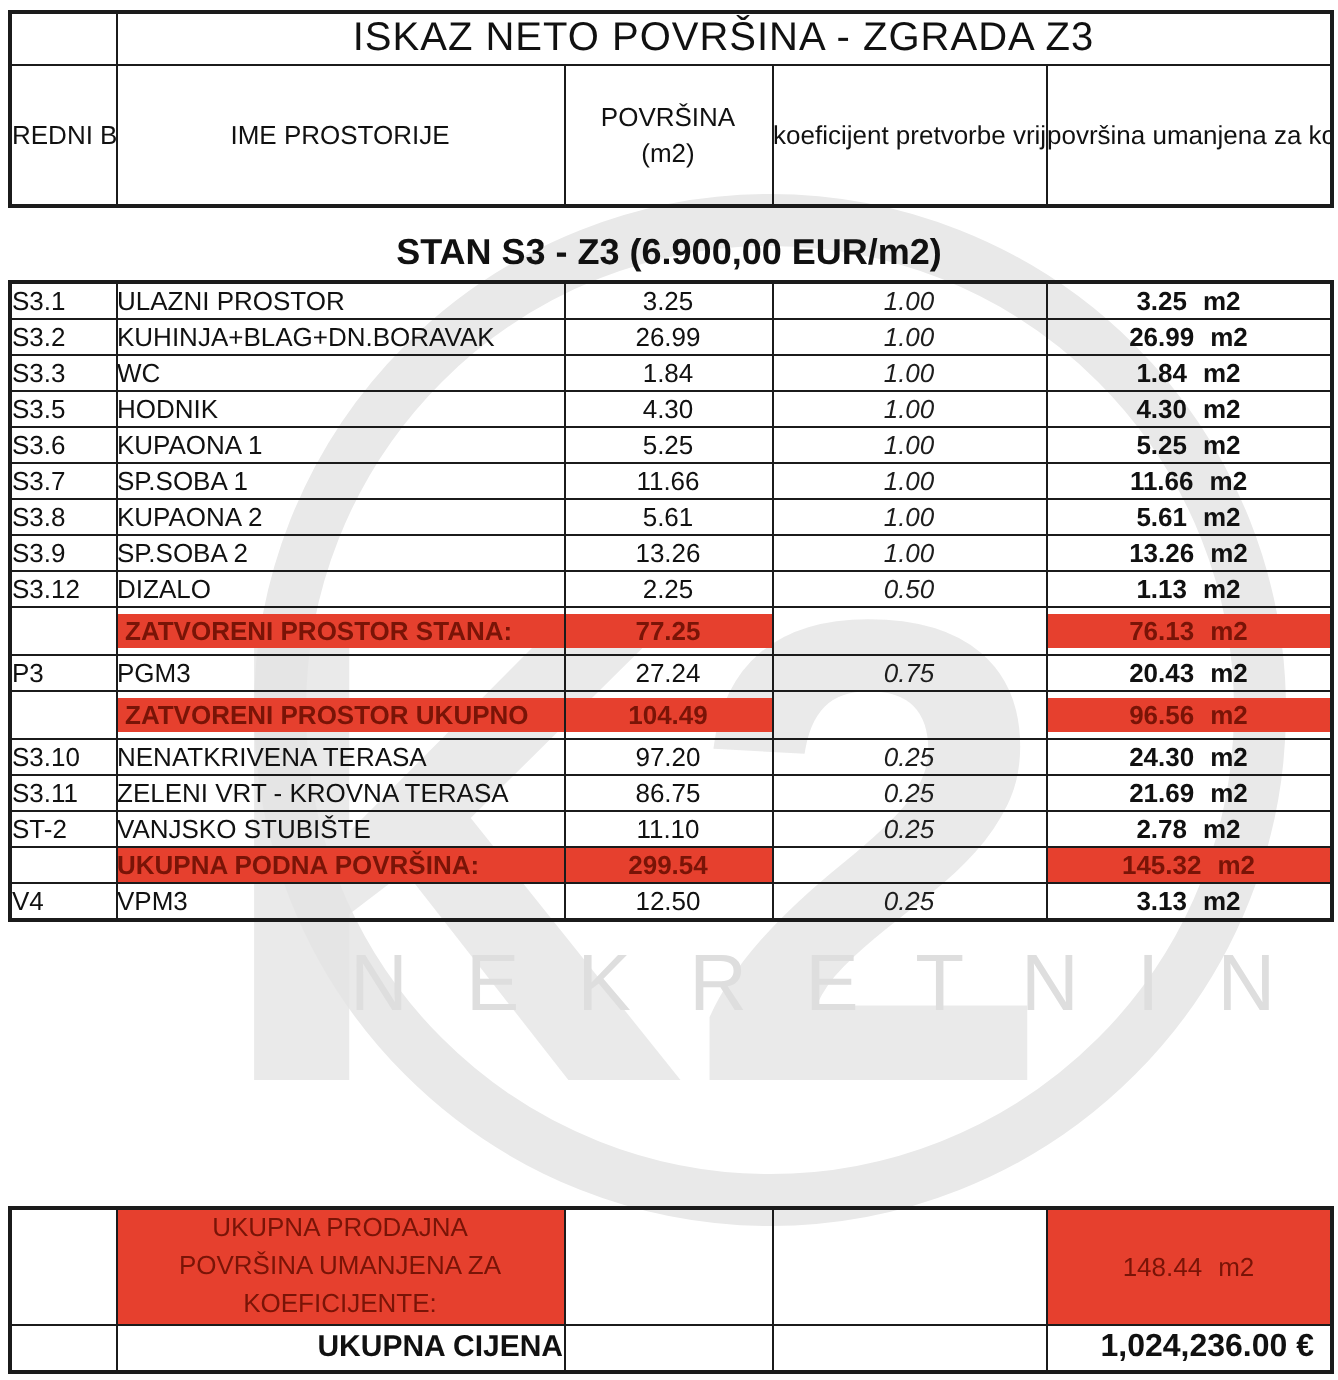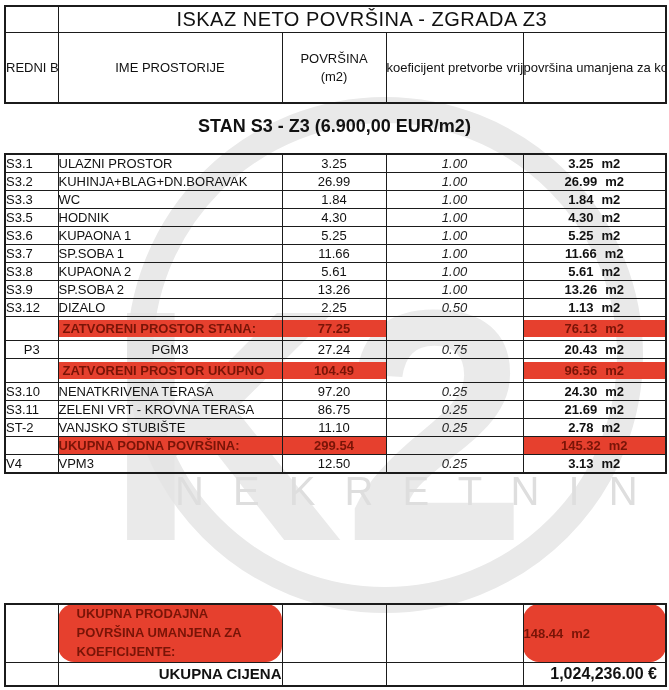--- a/index.html
+++ b/index.html
@@ -24,23 +24,23 @@
   col.c1{width:53px}col.c2{width:224px}col.c3{width:104px}col.c4{width:137px}col.c5{width:143px}
   
   .title-cell{height:25px;text-align:center;font-size:20px;letter-spacing:.5px;}
   .hdr td{height:69px;text-align:center;font-size:13px;white-space:normal;line-height:1.35;vertical-align:middle;}
   
   .section-title{
     position:absolute;left:4px;top:116px;width:661px;z-index:1;
     text-align:center;font-size:18px;font-weight:bold;
   }
   
-  #data-table{top:153px;}
+  #data-table{top:140px;}
   #data-table td{height:17px;font-size:13px;}
-  tr.tall td{height:23px;text-align:center;}
+  tr.tall td{height:23px;}
   tr.red-inset td{height:26px;}
   .idc{padding-left:3px;}
   .namec{padding-left:3px;}
   .areac{text-align:center;}
   .coefc{text-align:center;font-style:italic;font-size:12.5px;color:#1d1d1d;}
   .resc{text-align:center;font-weight:bold;}
   .ru{margin-left:8px;}
   
   tr.red-inset td.redcell{padding:3px 0;}
   tr.red-inset td.redcell .fill{
@@ -49,21 +49,21 @@
   }
   tr.red-inset td.redcell .fill.left{justify-content:flex-start;padding-left:4px;}
   
   tr.red-flat td.redcell{background:var(--red);color:var(--dkred);font-weight:bold;}
   tr.red-flat td.namec{font-weight:bold;}
   
   #summary-table{top:603px;}
   #summary-table td{font-size:13px;}
   .srow1 td{height:56px;}
   .srow2 td{height:22px;}
-  .bredcell{background:var(--red);color:var(--dkred);font-weight:bold;border-radius:16px;}
+  .bredcell{background:var(--red);color:var(--dkred);font-weight:normal;text-align:center;}
   .sales-label{white-space:normal !important;line-height:1.45;padding:0 18px !important;}
   .price-label{text-align:right;font-weight:bold;font-size:15px !important;}
   .price-value{text-align:right;font-weight:bold;font-size:16px !important;padding-right:8px !important;}
 </style>
 </head>
 <body>
 
 <div class="page">
 
   <svg class="watermark" width="669" height="690" viewBox="0 0 669 690" aria-hidden="true">

